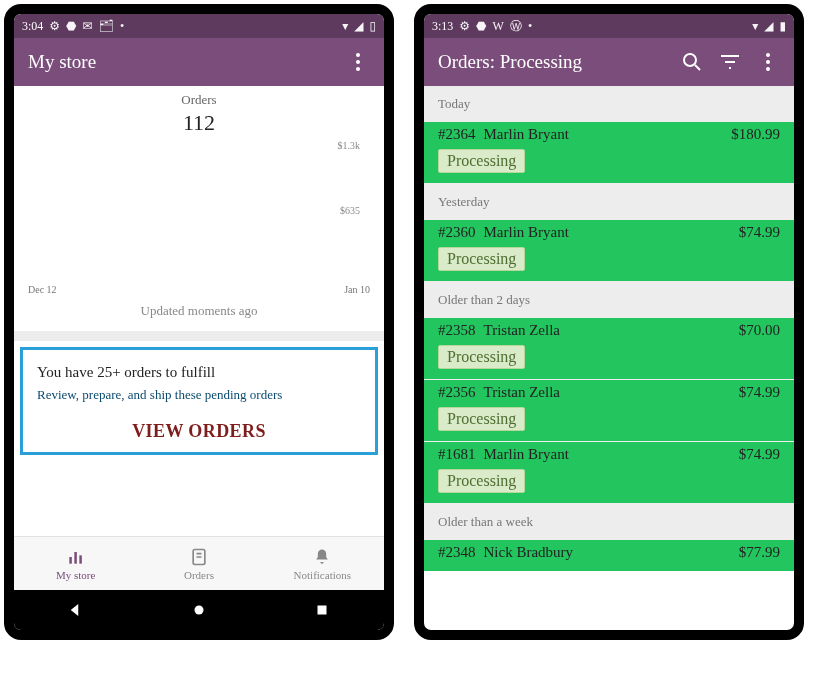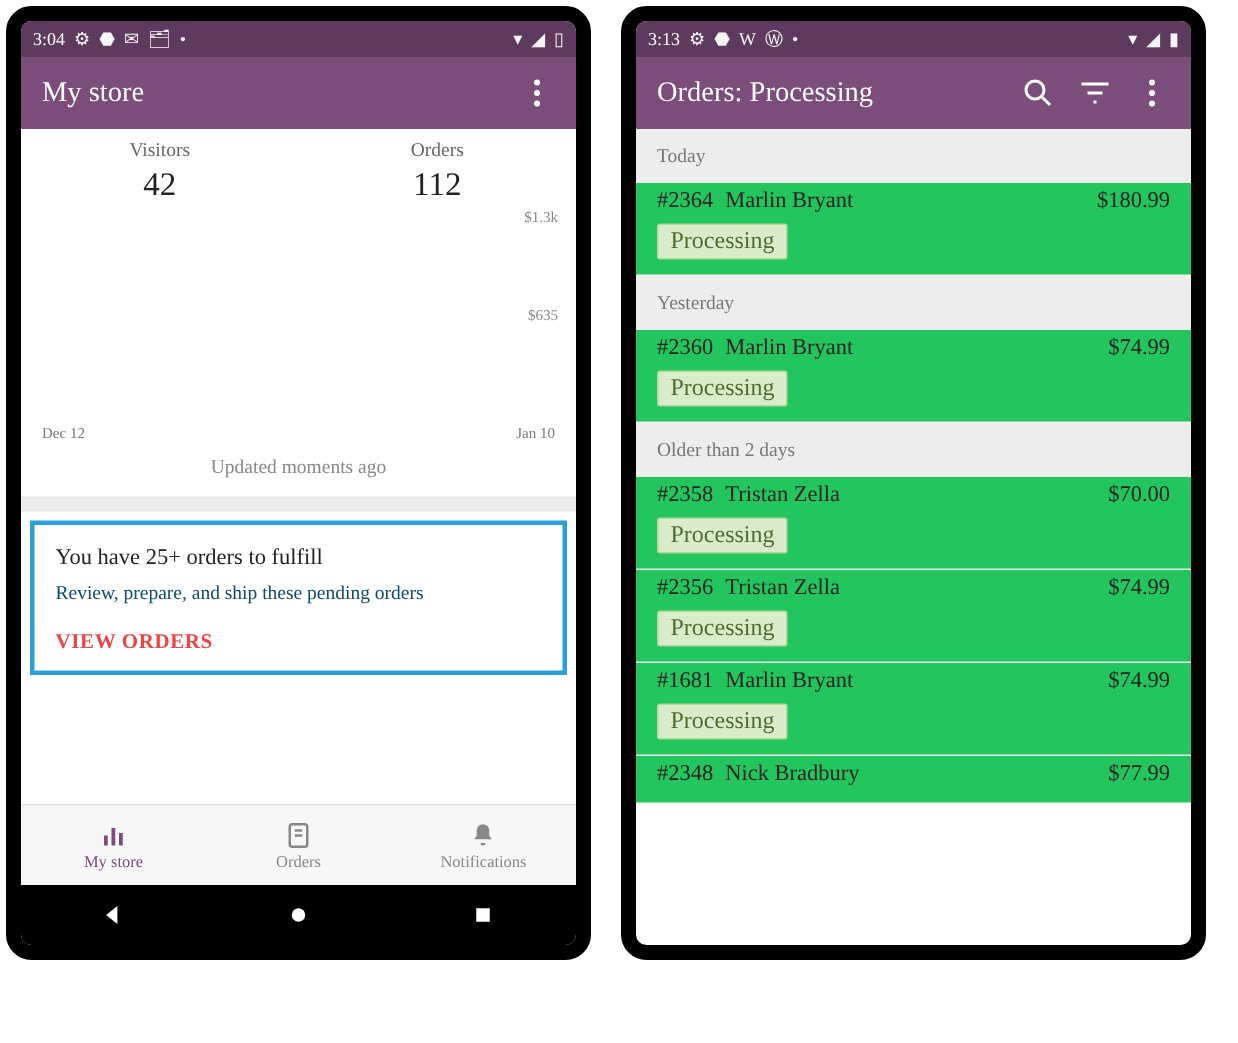--- a/index.html
+++ b/index.html
@@ -72,21 +72,21 @@
     color: #6a3d6a;
     border-bottom-color: #8a5c8a;
   }
   
   .stats { display:flex; padding: 6px 0 4px; }
   .stat { flex:1; text-align:center; }
   .stat .lbl { color:#666; font-size:13px; margin-bottom:2px; }
   .stat .val { font-size:22px; color:#222; font-weight:400; }
   
   .chartwrap { position:relative; height:150px; padding:0 16px 0 8px; }
-  .ylabel { position:absolute; right:12px; font-size:10px; color:#888;text-align:right; }
+  .ylabel { position:absolute; right:24px; font-size:10px; color:#888;text-align:right; }
   .ylabel.top { top:0; }
   .ylabel.mid { top:65px; }
   .bars {
     position:absolute;
     left:12px; right:40px; bottom:10px;
     height:130px;
     display:flex;
     align-items:flex-end;
     gap:2px;
   }
@@ -98,21 +98,21 @@
   
   .gap { background:#ececec; height:10px; }
   .fulfill {
     margin:6px;
     border:3px solid #2a9fd8;
     padding:14px 14px 10px;
     background:#fff;
   }
   .fulfill .ftitle { font-size:15px; color:#222; margin-bottom:6px; }
   .fulfill .fsub { font-size:13px; color:#0c4a6e; margin-bottom:18px; }
-  .fulfill .faction { text-align:left; color:#ef4444; font-weight:600; font-size:14px; letter-spacing:.4px; cursor:pointer; }
+  .fulfill .faction { text-align:center; color:#7f1d1d; font-weight:600; font-size:18px; letter-spacing:.4px; cursor:pointer; }
   
   .bottomnav {
     margin-top:auto;
     border-top:1px solid #e2e2e2;
     background:#f7f7f7;
     display:flex;
     height:54px;
   }
   .bnav { flex:1; display:flex; flex-direction:column; align-items:center; justify-content:center; font-size:11px; color:#888; gap:2px; cursor:pointer;}
   .bnav.active { color:#7b4d7b; }
@@ -180,24 +180,20 @@
           <circle cx="12" cy="5" r="2"></circle>
           <circle cx="12" cy="12" r="2"></circle>
           <circle cx="12" cy="19" r="2"></circle>
         </svg>
     </span>
   </div>
 
 
   <div class="stats">
     <div class="stat">
-      <div class="lbl">Visitors</div>
-      <div class="val">42</div>
-    </div>
-    <div class="stat">
       <div class="lbl">Orders</div>
       <div class="val">112</div>
     </div>
   </div>
 
   <div class="chartwrap">
     <span class="ylabel top">$1.3k</span>
     <span class="ylabel mid">$635</span>
     <div class="bars">
       <div class="barcol">
@@ -414,20 +410,21 @@
     <div class="orderrow">
       <div class="line1">
         <span class="onum">#1681</span>
         <span class="oname">Marlin Bryant</span>
         <span class="spacer"></span>
         <span class="price">$74.99</span>
       </div>
       <span class="badge">Processing</span>
     </div>
 
+    <div class="sectionhdr">Older than a week</div>
 
     <div class="orderrow" style="border-bottom:none;">
       <div class="line1">
         <span class="onum">#2348</span>
         <span class="oname">Nick Bradbury</span>
         <span class="spacer"></span>
         <span class="price">$77.99</span>
       </div>
     </div>
 

